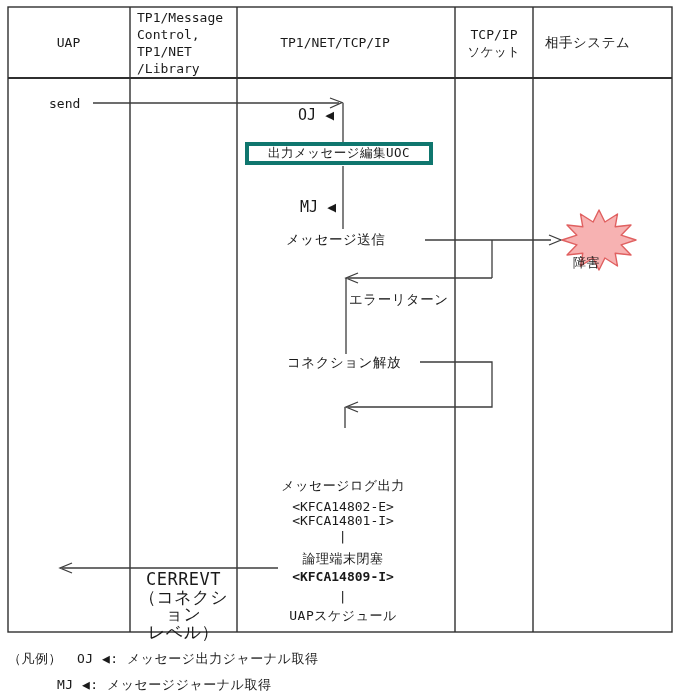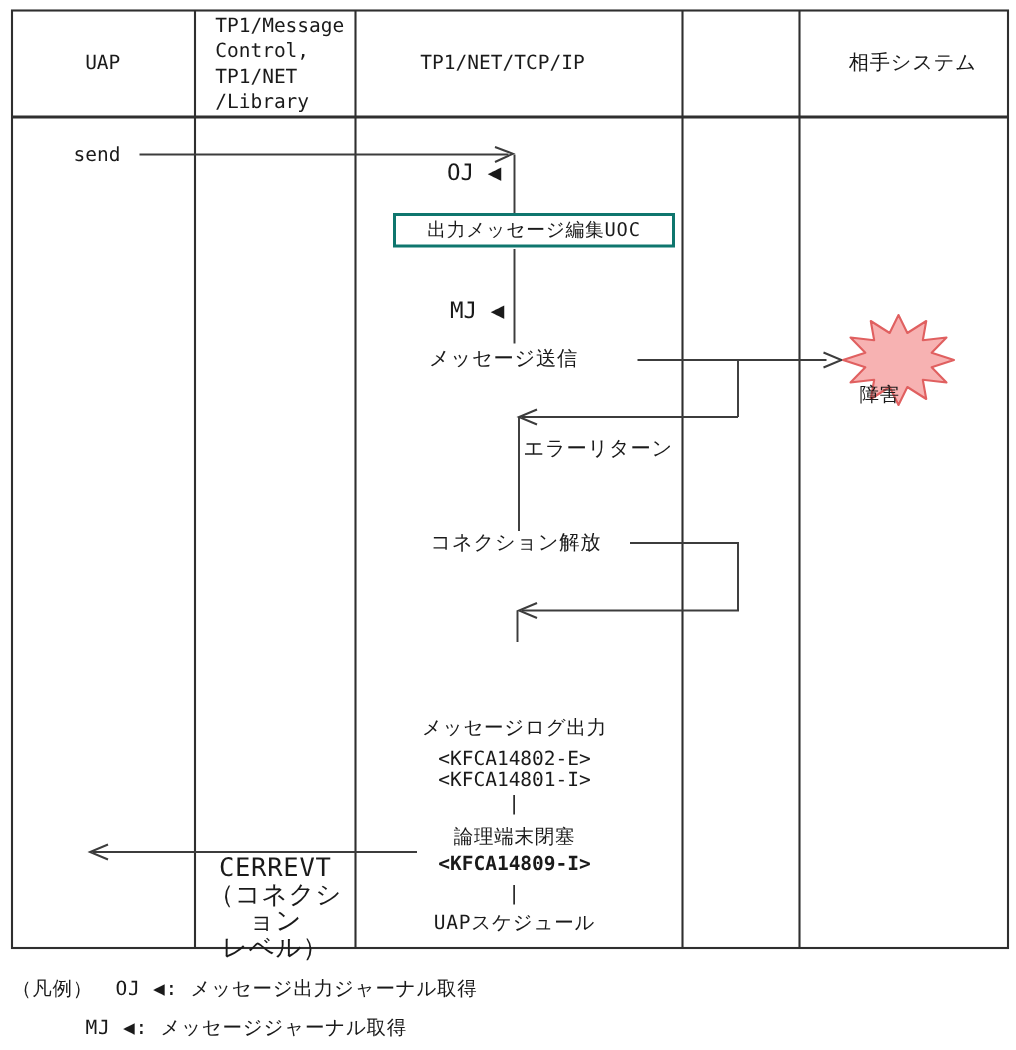--- a/index.html
+++ b/index.html
@@ -8,23 +8,23 @@
     position:relative; width:677px; height:700px; background:#ffffff;
     font-family:"DejaVu Sans Mono","Liberation Mono",monospace,sans-serif;
     color:#1a1a1a; overflow:hidden;
   }
   svg.layer { position:absolute; left:0; top:0; }
   .lbl { position:absolute; white-space:nowrap; font-size:13px; line-height:15px; }
   .cjk { font-size:13.5px; letter-spacing:0.5px; }
   .sm  { font-size:15px; }
   .hdr-cell { position:absolute; display:flex; align-items:center; justify-content:center;
               font-size:13px; line-height:17px; text-align:center; }
-  .hdr-left { justify-content:center; text-align:left; }
-  .uoc-box { position:absolute; left:262px; top:142px; width:188px; height:23px;
-             border:2px solid #0f766e; background:#ffffff; display:flex;
+  .hdr-left { justify-content:flex-start; text-align:left; }
+  .uoc-box { position:absolute; left:245px; top:142px; width:188px; height:23px;
+             border:4px solid #0f766e; background:#ffffff; display:flex;
              align-items:center; justify-content:center; font-size:12.5px;
              letter-spacing:0.5px; white-space:nowrap; }
   .center-line { position:absolute; width:186px; left:250px; text-align:center;
                  white-space:nowrap; font-size:13px; line-height:15px; letter-spacing:0.5px;margin-top:48px; }
   .cerrevt { position:absolute; left:131px; top:571px; width:105px; text-align:center;
              font-size:17px; line-height:17.5px; letter-spacing:0.5px; }
   .legend-row1 { position:absolute; left:8px; top:650px; display:flex; gap:15px;
                  font-size:13px; letter-spacing:0.5px; white-space:nowrap; }
   .legend-row2 { position:absolute; left:57px; top:676px; font-size:13px;
                  letter-spacing:0.5px; white-space:nowrap; }
@@ -81,20 +81,26 @@
     <div>
       <div>TP1/Message</div>
       <div>Control,</div>
       <div>TP1/NET</div>
       <div>/Library</div>
     </div>
   </div>
   <div class="hdr-cell" style="left:237px; top:8px; width:196px; height:69px;">
     <span>TP1/NET/TCP/IP</span>
   </div>
+  <div class="hdr-cell" style="left:455px; top:8px; width:78px; height:69px;">
+    <div>
+      <div>TCP/IP</div>
+      <div class="cjk" style="font-size:12.5px;">ソケット</div>
+    </div>
+  </div>
   <div class="hdr-cell hdr-left" style="left:545px; top:8px; width:127px; height:69px;">
     <span class="cjk">相手システム</span>
   </div>
 
   <div class="lbl" style="left:49px; top:96px;">send</div>
 
   <div class="lbl sm" style="left:298px; top:108px;">OJ ◀</div>
 
   <div class="uoc-box">
     <span>出力メッセージ編集UOC</span>

